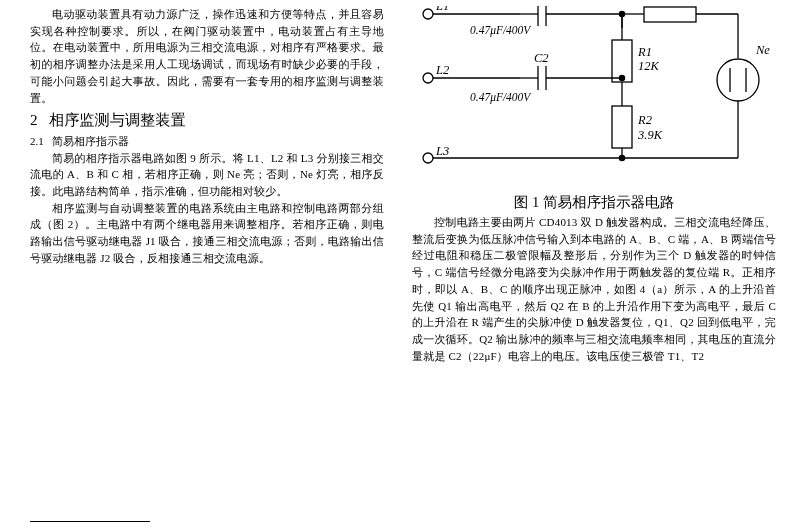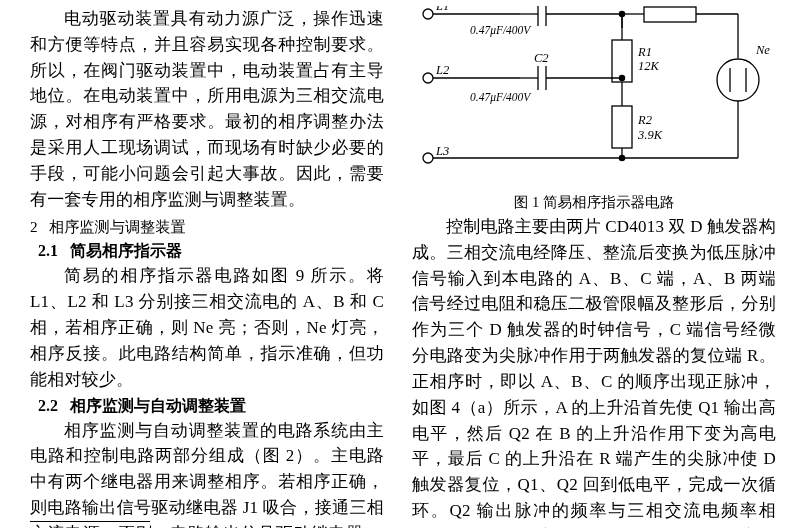--- a/index.html
+++ b/index.html
@@ -27,39 +27,39 @@
   .col-left {
     width: 398px;
     padding: 6px 14px 0 30px;
   }
   .col-right {
     width: 400px;
     padding: 6px 22px 0 14px;
   }
   p {
     margin: 0;
-    font-size: 17px;
+    font-size: 11px;
     line-height: 1.52;
     text-align: justify;
     text-justify: inter-ideograph;
     letter-spacing: 0.2px;
   }
   p.indent {
     text-indent: 2em;
   }
   h2.sec {
     margin: 3px 0 1px 0;
     font-size: 15.2px;
     font-weight: normal;
     line-height: 1.5;
   }
   h3.sub {
-    margin: 1px 0 0 8px;
-    font-size: 16px;
-    font-weight: bold;
+    margin: 1px 0 0 0;
+    font-size: 11px;
+    font-weight: normal;
     line-height: 1.5;
   }
   .fig-caption {
     text-align: center;
     font-size: 14.6px;
     margin-top: 12px;
     margin-bottom: 2px;
   }
   .rule {
     position: absolute;
@@ -102,24 +102,20 @@
       <span>2</span>
       &nbsp;&nbsp;<span>相序监测与调整装置</span>
     </h2>
 
     <h3 class="sub">
       <span>2.1</span>
       &nbsp;&nbsp;<span>简易相序指示器</span>
     </h3>
     <p class="indent">简易的相序指示器电路如图 9 所示。将 L1、L2 和 L3 分别接三相交流电的 A、B 和 C 相，若相序正确，则 Ne 亮；否则，Ne 灯亮，相序反接。此电路结构简单，指示准确，但功能相对较少。</p>
 
-    <h3 class="sub">
-      <span>2.2</span>
-      &nbsp;&nbsp;<span>相序监测与自动调整装置</span>
-    </h3>
     <p class="indent">相序监测与自动调整装置的电路系统由主电路和控制电路两部分组成（图 2）。主电路中有两个继电器用来调整相序。若相序正确，则电路输出信号驱动继电器 J1 吸合，接通三相交流电源；否则，电路输出信号驱动继电器 J2 吸合，反相接通三相交流电源。</p>
 
     <div class="rule"></div>
   </div>
 
   <div class="col col-right">
 
     <div class="circuit-wrap">
       <svg class="circuit" width="374" height="172" viewBox="0 0 374 172">
         <g stroke="#000" stroke-width="1.3" fill="none">

